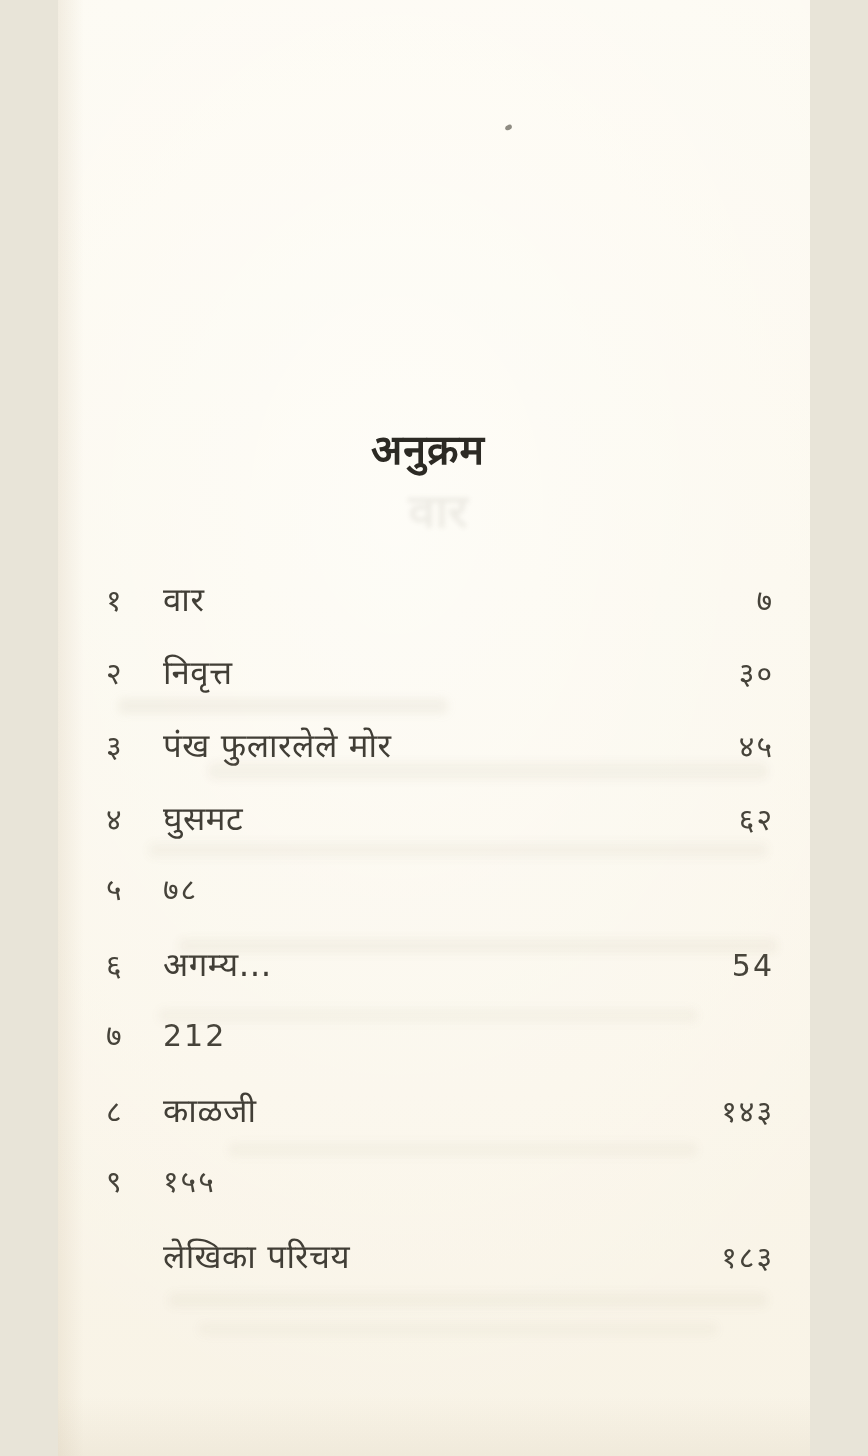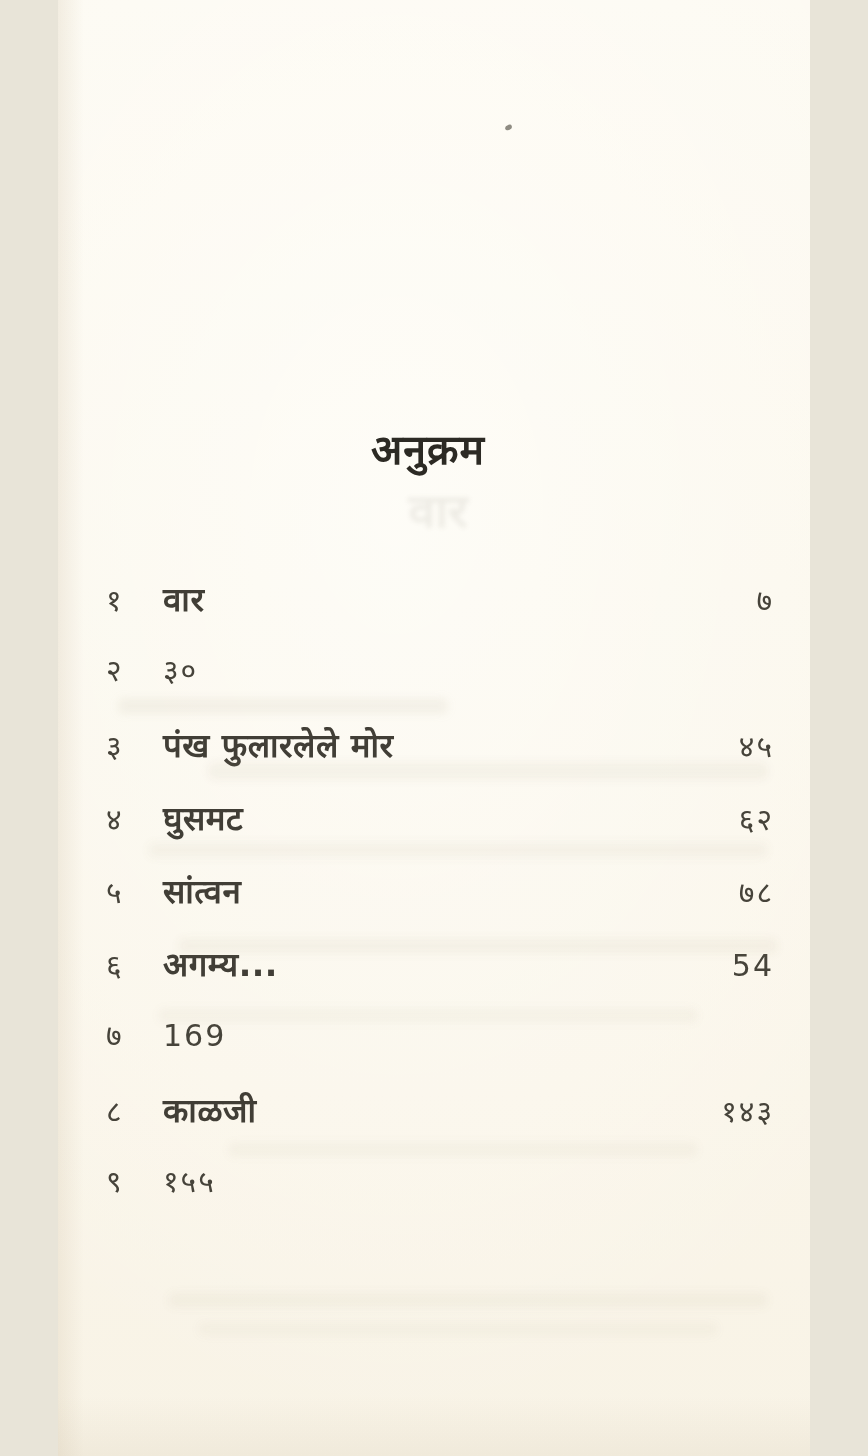--- a/index.html
+++ b/index.html
@@ -88,21 +88,20 @@
   }
   .toc-num {
     width: 57px;
     flex: 0 0 57px;
     font-size: 30px;
     color: #46433a;
   }
   .toc-chapter {
     flex: 1 1 auto;
     letter-spacing: 0.5px;
-    font-weight: bold;
   }
   .toc-page {
     flex: 0 0 auto;
     text-align: right;
     font-size: 30px;
     color: #46433a;
     letter-spacing: 2px;
   }
 
   
@@ -135,63 +134,68 @@
 
   <div class="toc-list" id="toc-list">
   <div class="toc-row">
     <span class="toc-num">१</span>
     <span class="toc-chapter">वार</span>
     <span class="toc-page">७</span>
   </div>
 
   <div class="toc-row">
     <span class="toc-num">२</span>
+    <span class="toc-chapter">निवृत्त</span>
     <span class="toc-page">३०</span>
   </div>
 
   <div class="toc-row">
     <span class="toc-num">३</span>
     <span class="toc-chapter">पंख फुलारलेले मोर</span>
     <span class="toc-page">४५</span>
   </div>
 
   <div class="toc-row">
     <span class="toc-num">४</span>
     <span class="toc-chapter">घुसमट</span>
     <span class="toc-page">६२</span>
   </div>
 
   <div class="toc-row">
     <span class="toc-num">५</span>
-    <span class="toc-chapter">सांत्वन</span>
     <span class="toc-page">७८</span>
   </div>
 
   <div class="toc-row">
     <span class="toc-num">६</span>
     <span class="toc-chapter">अगम्य...</span>
     <span class="toc-page">54</span>
   </div>
 
   <div class="toc-row">
     <span class="toc-num">७</span>
-    <span class="toc-page">169</span>
+    <span class="toc-page">212</span>
   </div>
 
   <div class="toc-row">
     <span class="toc-num">८</span>
     <span class="toc-chapter">काळजी</span>
     <span class="toc-page">१४३</span>
   </div>
 
   <div class="toc-row">
     <span class="toc-num">९</span>
     <span class="toc-page">१५५</span>
   </div>
 
+  <div class="toc-row">
+    <span class="toc-num"></span>
+    <span class="toc-chapter">लेखिका परिचय</span>
+    <span class="toc-page">१८३</span>
+  </div>
 </div>
 
   <span class="showthrough st1"></span>
   <span class="showthrough st2"></span>
   <span class="showthrough st3"></span>
   <span class="showthrough st4"></span>
   <span class="showthrough st5"></span>
   <span class="showthrough st6"></span>
   <span class="showthrough st7"></span>
   <span class="showthrough st8"></span>

